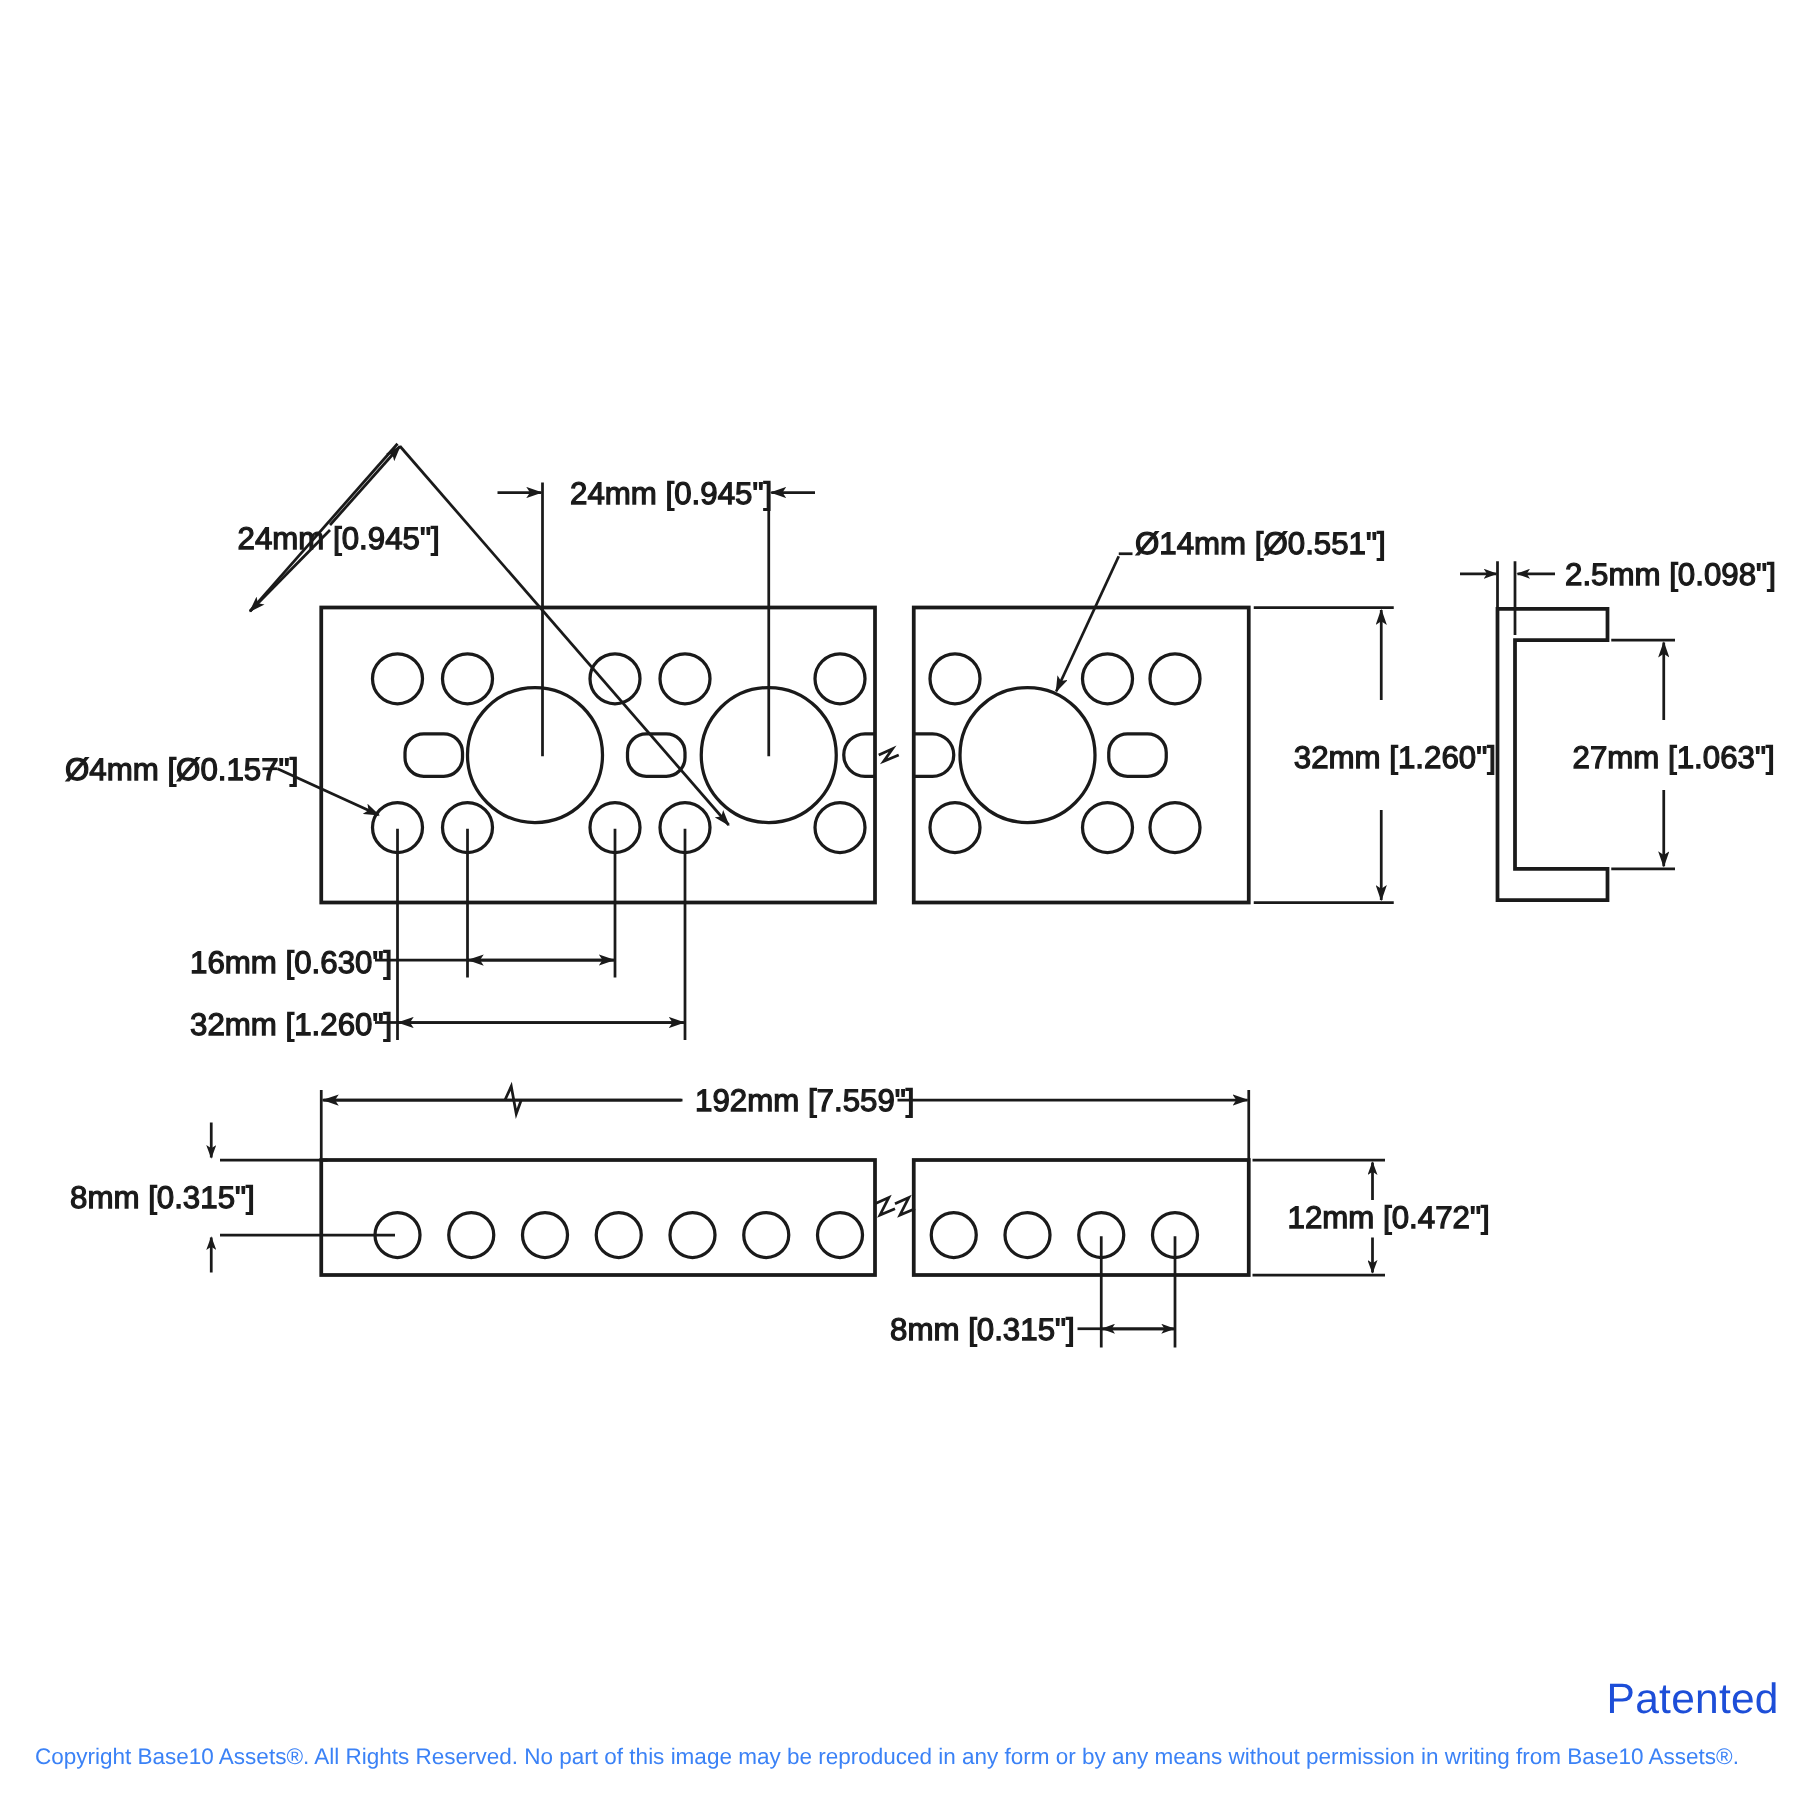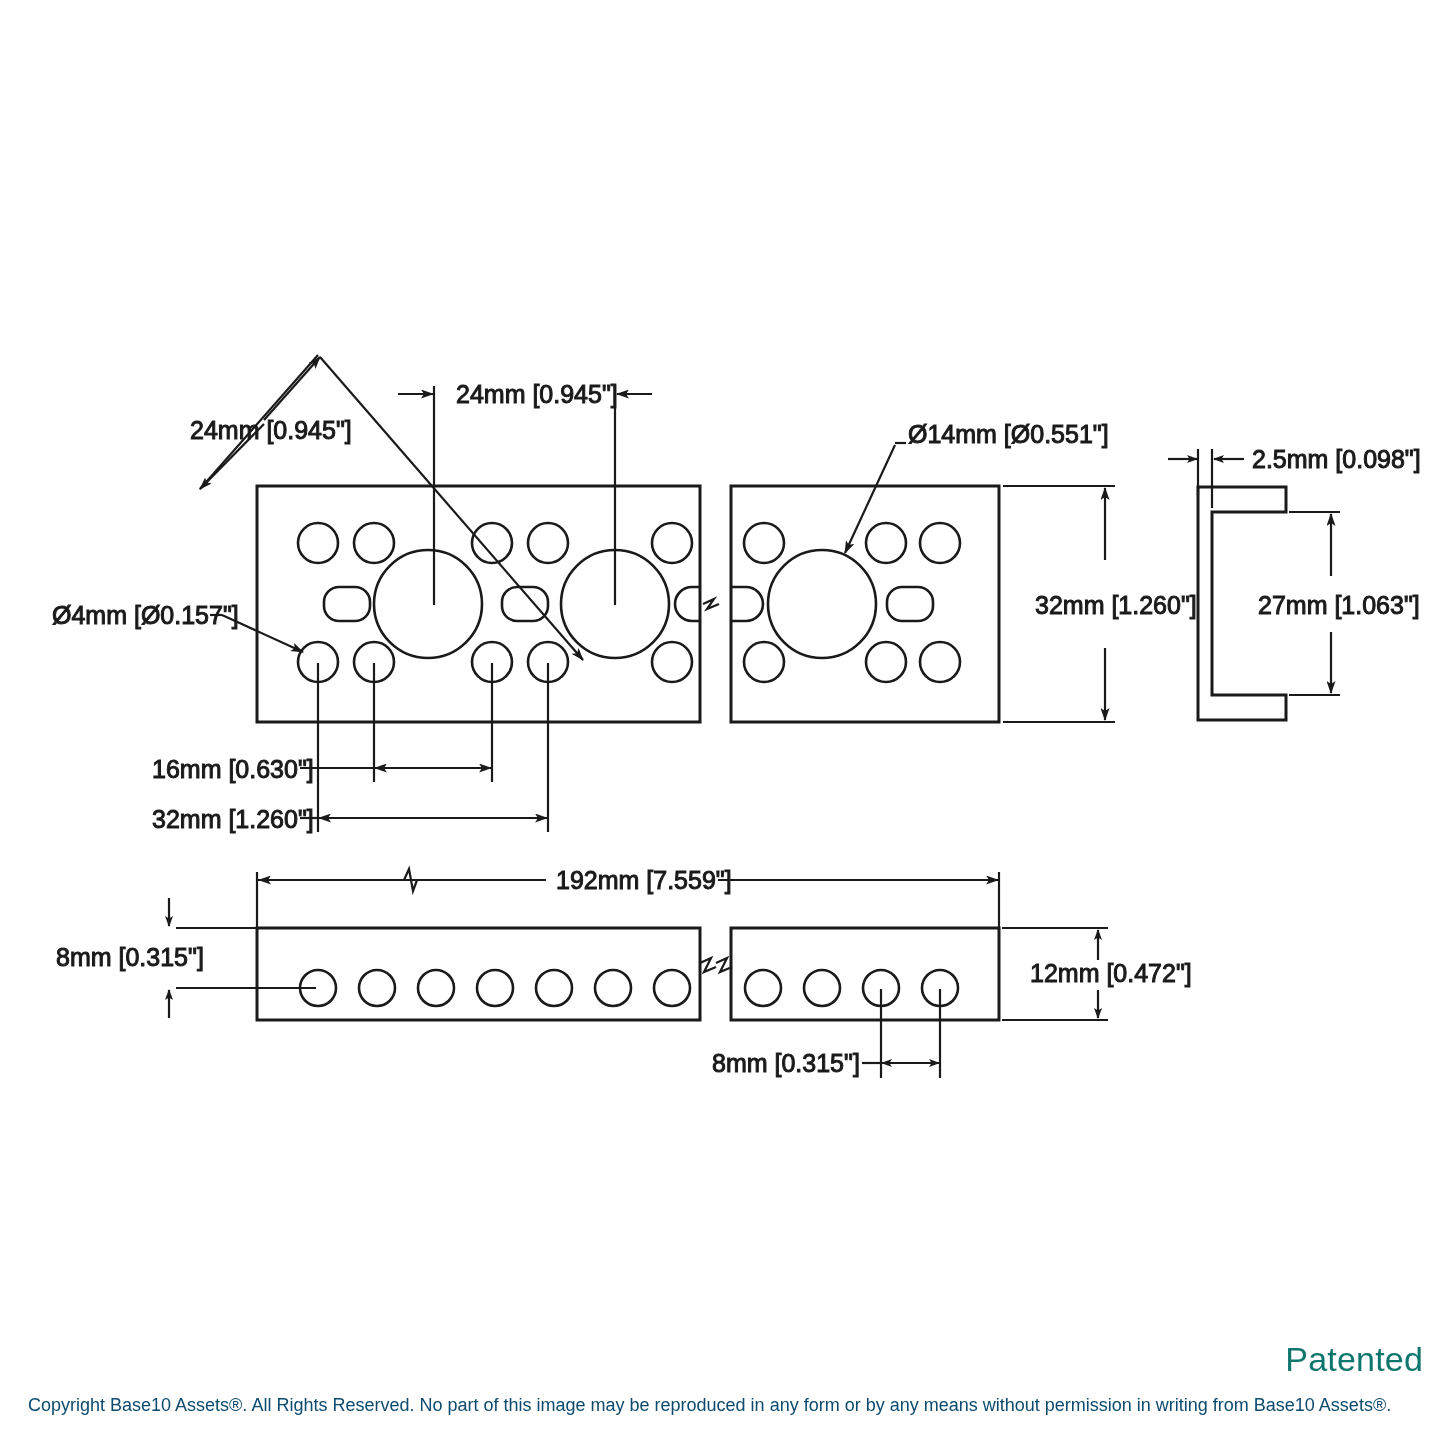--- a/index.html
+++ b/index.html
@@ -1,22 +1,22 @@
 <!DOCTYPE html>
 <html><head>
 <meta charset="utf-8">
 <style>
   html,body{margin:0;padding:0;background:#ffffff;}
   body{width:1445px;height:1445px;overflow:hidden;
        font-family:"Liberation Sans","DejaVu Sans",sans-serif;color:#000;}
   #sheet{position:relative;width:1445px;height:1445px;background:#fff;}
   svg{display:block;}
   .dimtxt{font-family:"Liberation Sans","DejaVu Sans",sans-serif;font-size:25px;fill:#1a1a1a;}
-  .patent{position:absolute;right:22px;top:1340px;font-size:34px;letter-spacing:.2px;color:#0f766e;}
-  .copy{position:absolute;left:28px;top:1395px;font-size:18px;color:#0c4a6e;white-space:nowrap;}
+  .patent{position:absolute;right:22px;top:1340px;font-size:34px;letter-spacing:.2px;color:#1d4ed8;}
+  .copy{position:absolute;left:28px;top:1395px;font-size:18px;color:#3b82f6;white-space:nowrap;}
 </style>
 </head>
 <body>
 
 <div id="sheet">
 
   <svg width="1445" height="1445" viewBox="0 0 1445 1445">
     <defs>
       <marker id="ar" markerWidth="13" markerHeight="9" refX="12" refY="4.5" orient="auto" markerUnits="userSpaceOnUse">
         <path d="M0,0 L13,4.5 L0,9 L3,4.5 Z" fill="#1a1a1a"></path>

